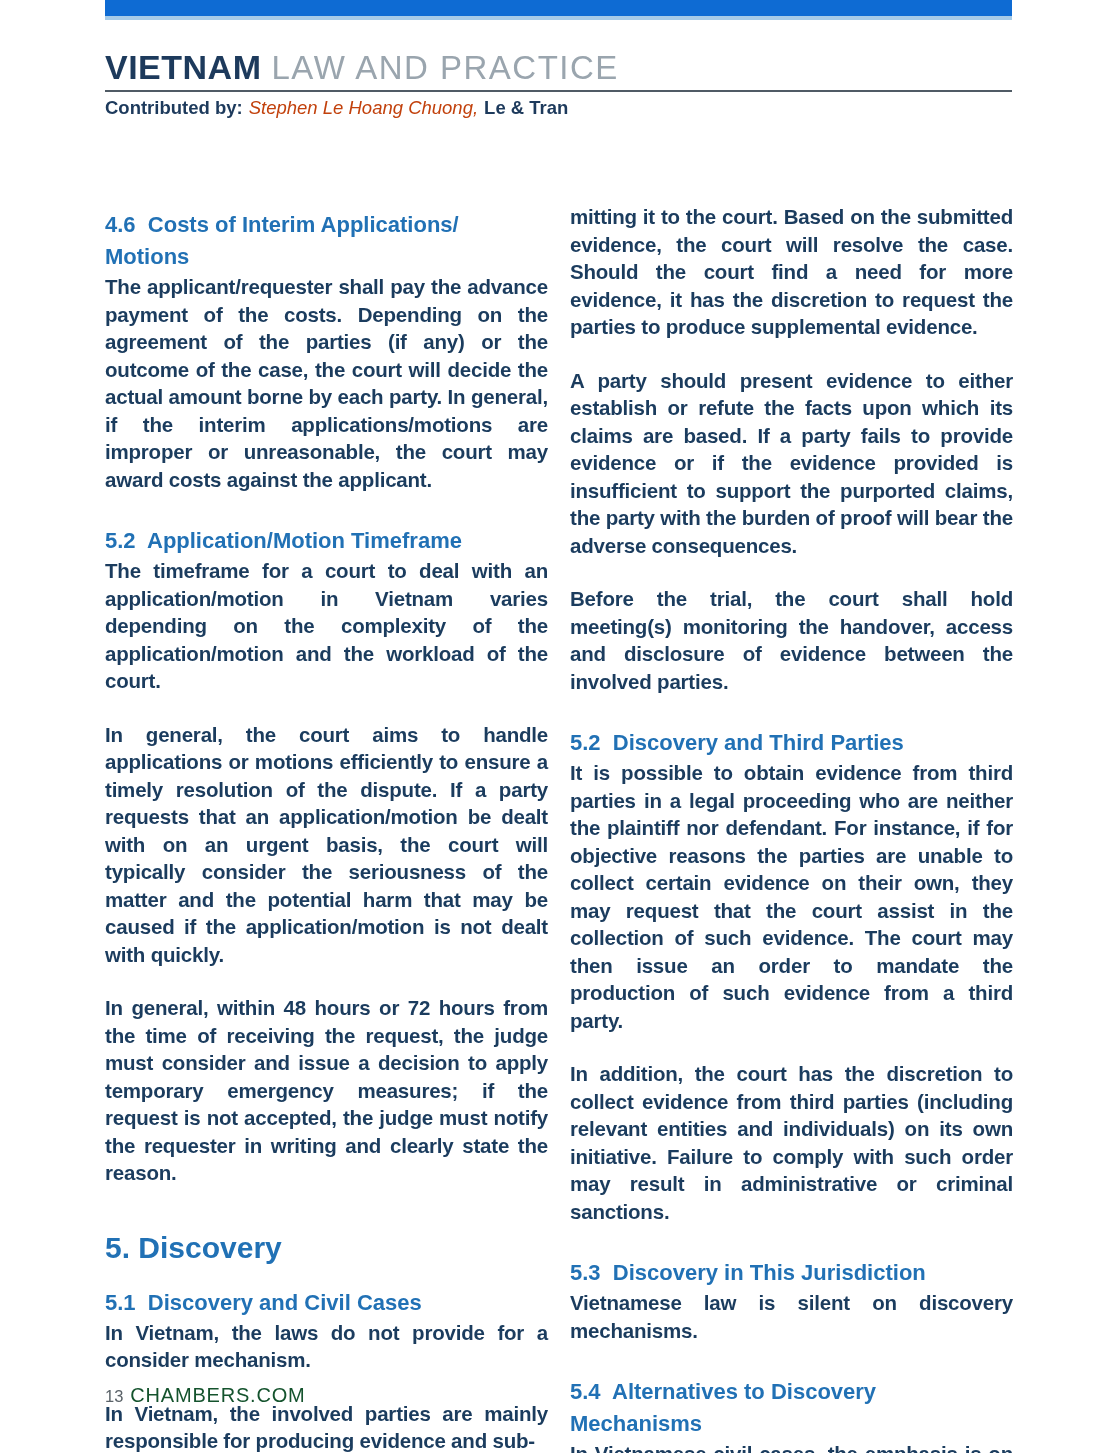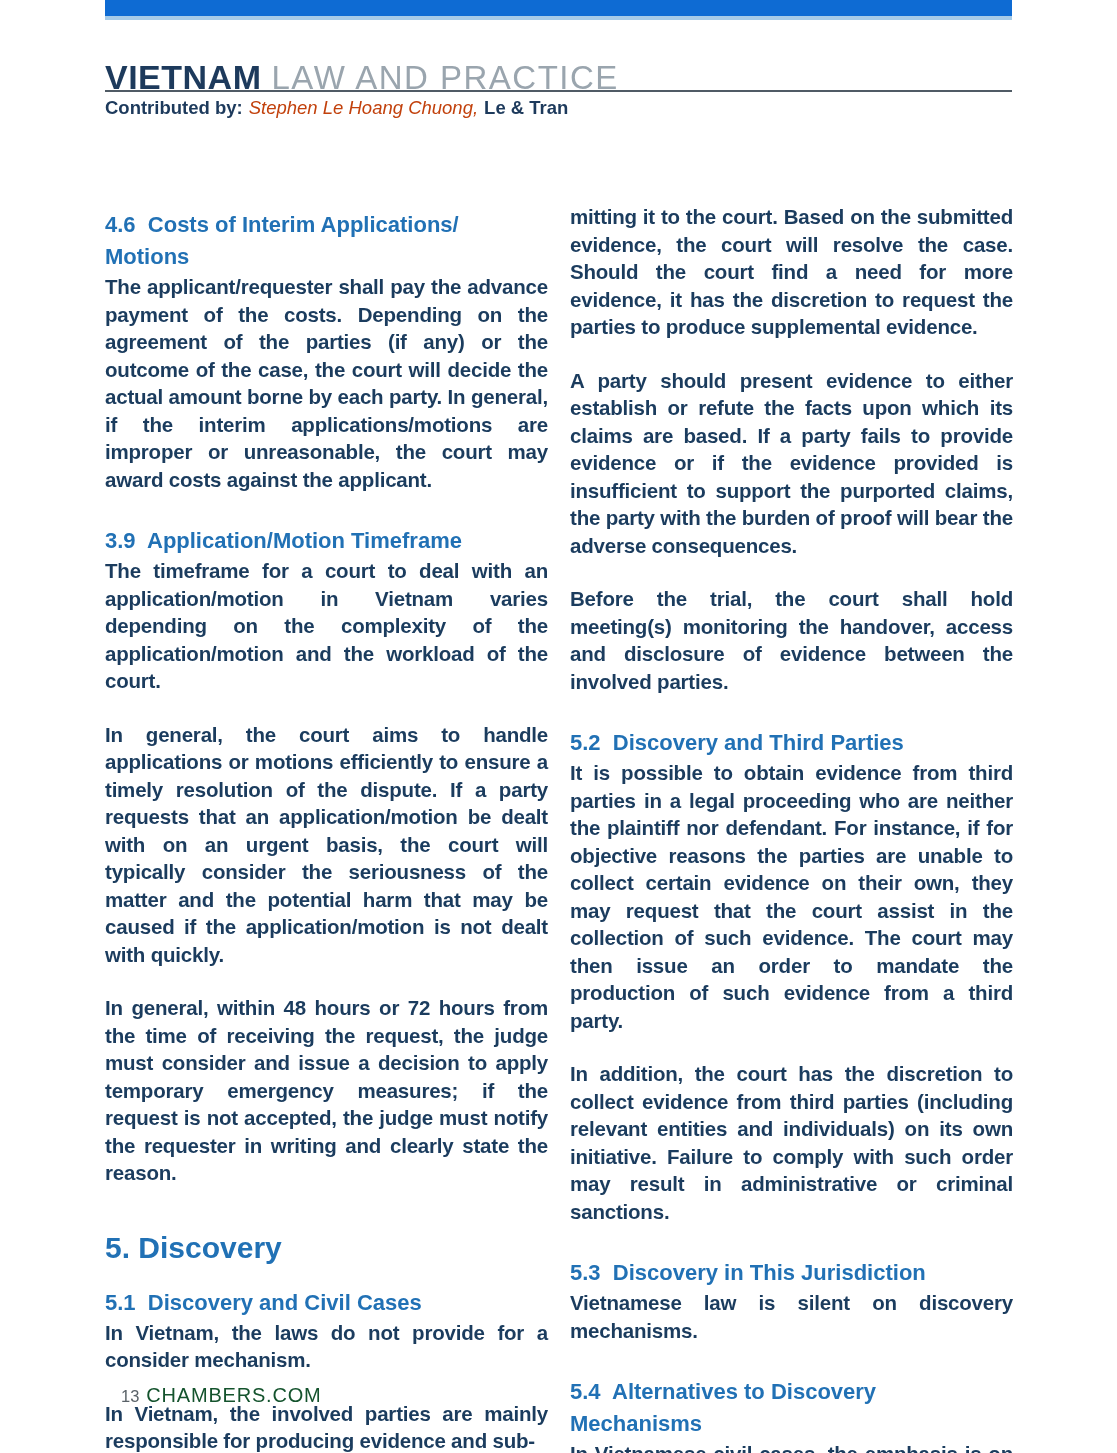--- a/index.html
+++ b/index.html
@@ -18,21 +18,20 @@
     width: 907px; height: 16px;
     background: #0e6bd3;
     border-bottom: 4px solid #a6cbe8;
   }
   
   .title-line {
     position: absolute;
     left: 105px; top: 48px;
     width: 907px;
     white-space: nowrap;
-    margin-top: 10px;
   }
   .title-bold {
     font-size: 34px;
     font-weight: bold;
     color: #1d3a5c;
     letter-spacing: 0.5px;
   }
   .title-light {
     font-size: 33px;
     font-weight: normal;
@@ -96,21 +95,20 @@
   
   .footer {
     position: absolute;
     left: 105px; top: 1384px;
     width: 907px;
     white-space: nowrap;
   }
   .footer-page {
     font-size: 16.5px;
     color: #5a6268;
-    margin-left: 16px;
   }
   .footer-site {
     font-size: 20px;
     color: #14532d;
     letter-spacing: 0.8px;
     margin-left: 7px;
   }
 </style>
 </head>
 <body>
@@ -126,21 +124,21 @@
   <div class="header-rule"></div>
 
   <div class="contributed">
     <span class="contrib-label">Contributed by:</span><span class="contrib-author">Stephen Le Hoang Chuong,</span><span class="contrib-firm">Le &amp; Tran</span>
   </div>
 
   <div class="col col-left">
       <div class="block-h2">4.6  Costs of Interim Applications/
 Motions</div>
       <p class="block-p">The applicant/requester shall pay the advance payment of the costs. Depending on the agreement of the parties (if any) or the outcome of the case, the court will decide the actual amount borne by each party. In general, if the interim applications/motions are improper or unreasonable, the court may award costs against the applicant.</p>
-      <div class="block-h2">3.9  Application/Motion Timeframe</div>
+      <div class="block-h2">5.2  Application/Motion Timeframe</div>
       <p class="block-p">The timeframe for a court to deal with an application/motion in Vietnam varies depending on the complexity of the application/motion and the workload of the court.</p>
       <p class="block-p">In general, the court aims to handle applications or motions efficiently to ensure a timely resolution of the dispute. If a party requests that an application/motion be dealt with on an urgent basis, the court will typically consider the seriousness of the matter and the potential harm that may be caused if the application/motion is not dealt with quickly.</p>
       <p class="block-p">In general, within 48 hours or 72 hours from the time of receiving the request, the judge must consider and issue a decision to apply temporary emergency measures; if the request is not accepted, the judge must notify the requester in writing and clearly state the reason.</p>
       <div class="block-h1">5. Discovery</div>
       <div class="block-h2">5.1  Discovery and Civil Cases</div>
       <p class="block-p">In Vietnam, the laws do not provide for a consider mechanism.</p>
       <p class="block-p">In Vietnam, the involved parties are mainly responsible for producing evidence and sub-</p>
     </div>
   <div class="col col-right">
       <p class="block-p">mitting it to the court. Based on the submitted evidence, the court will resolve the case. Should the court find a need for more evidence, it has the discretion to request the parties to produce supplemental evidence.</p>

